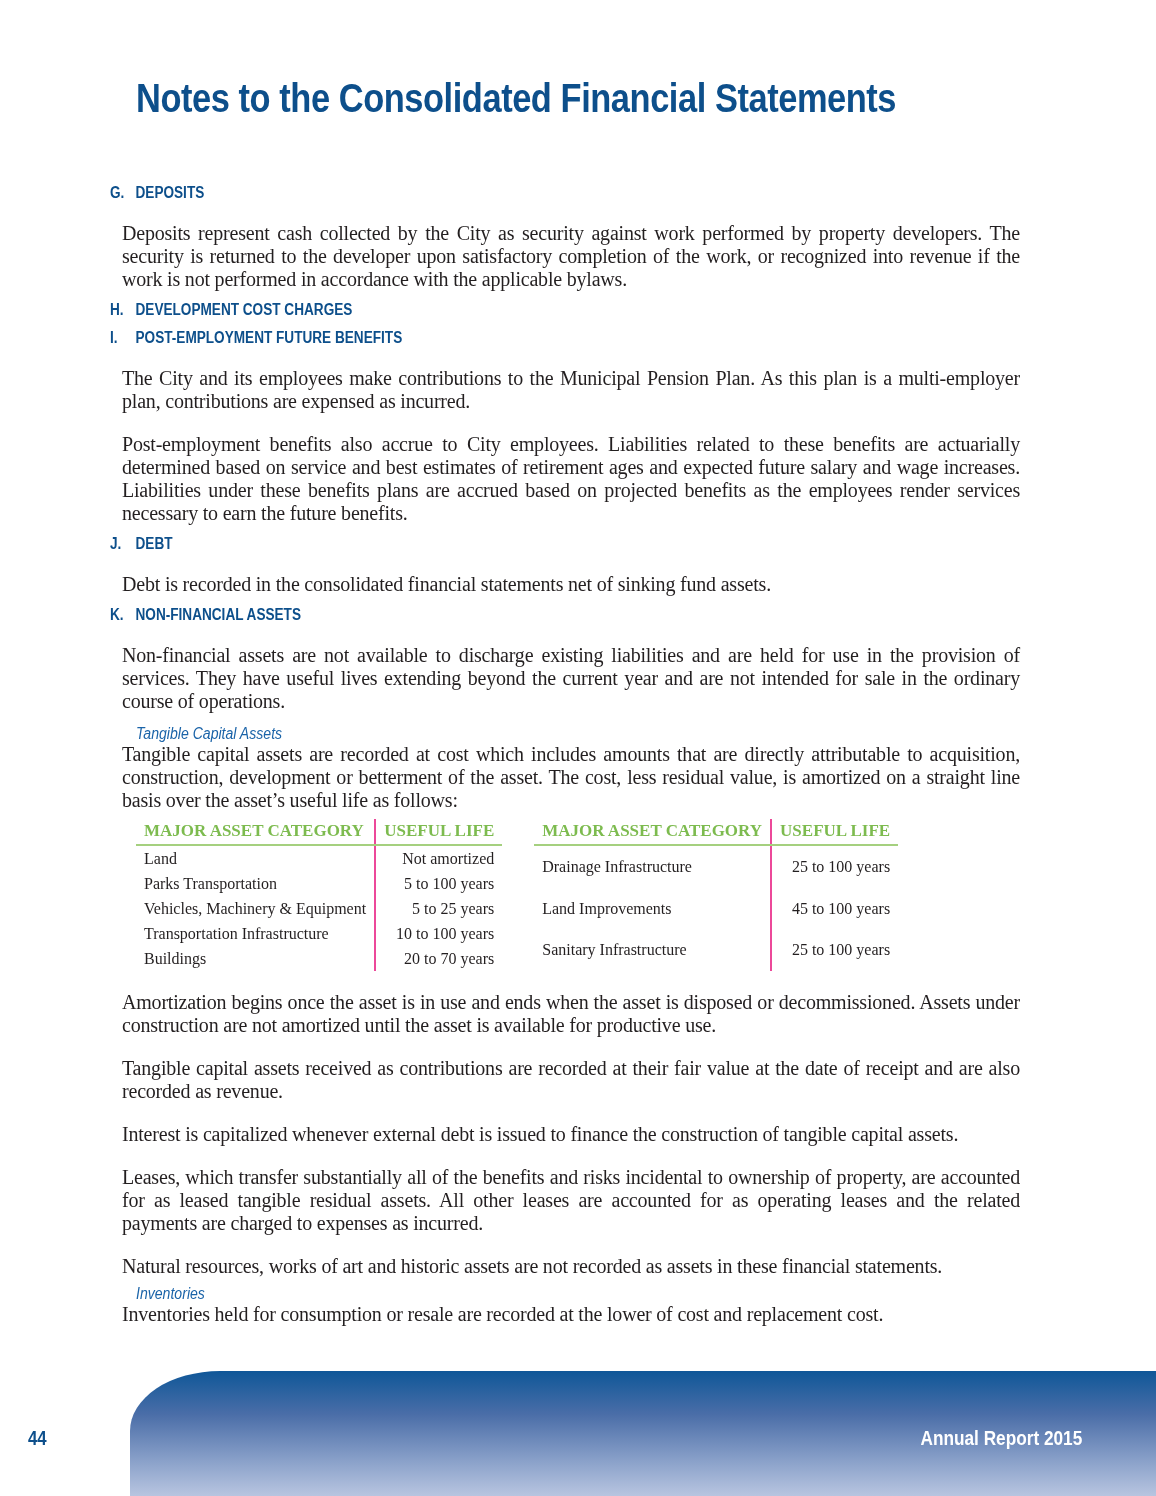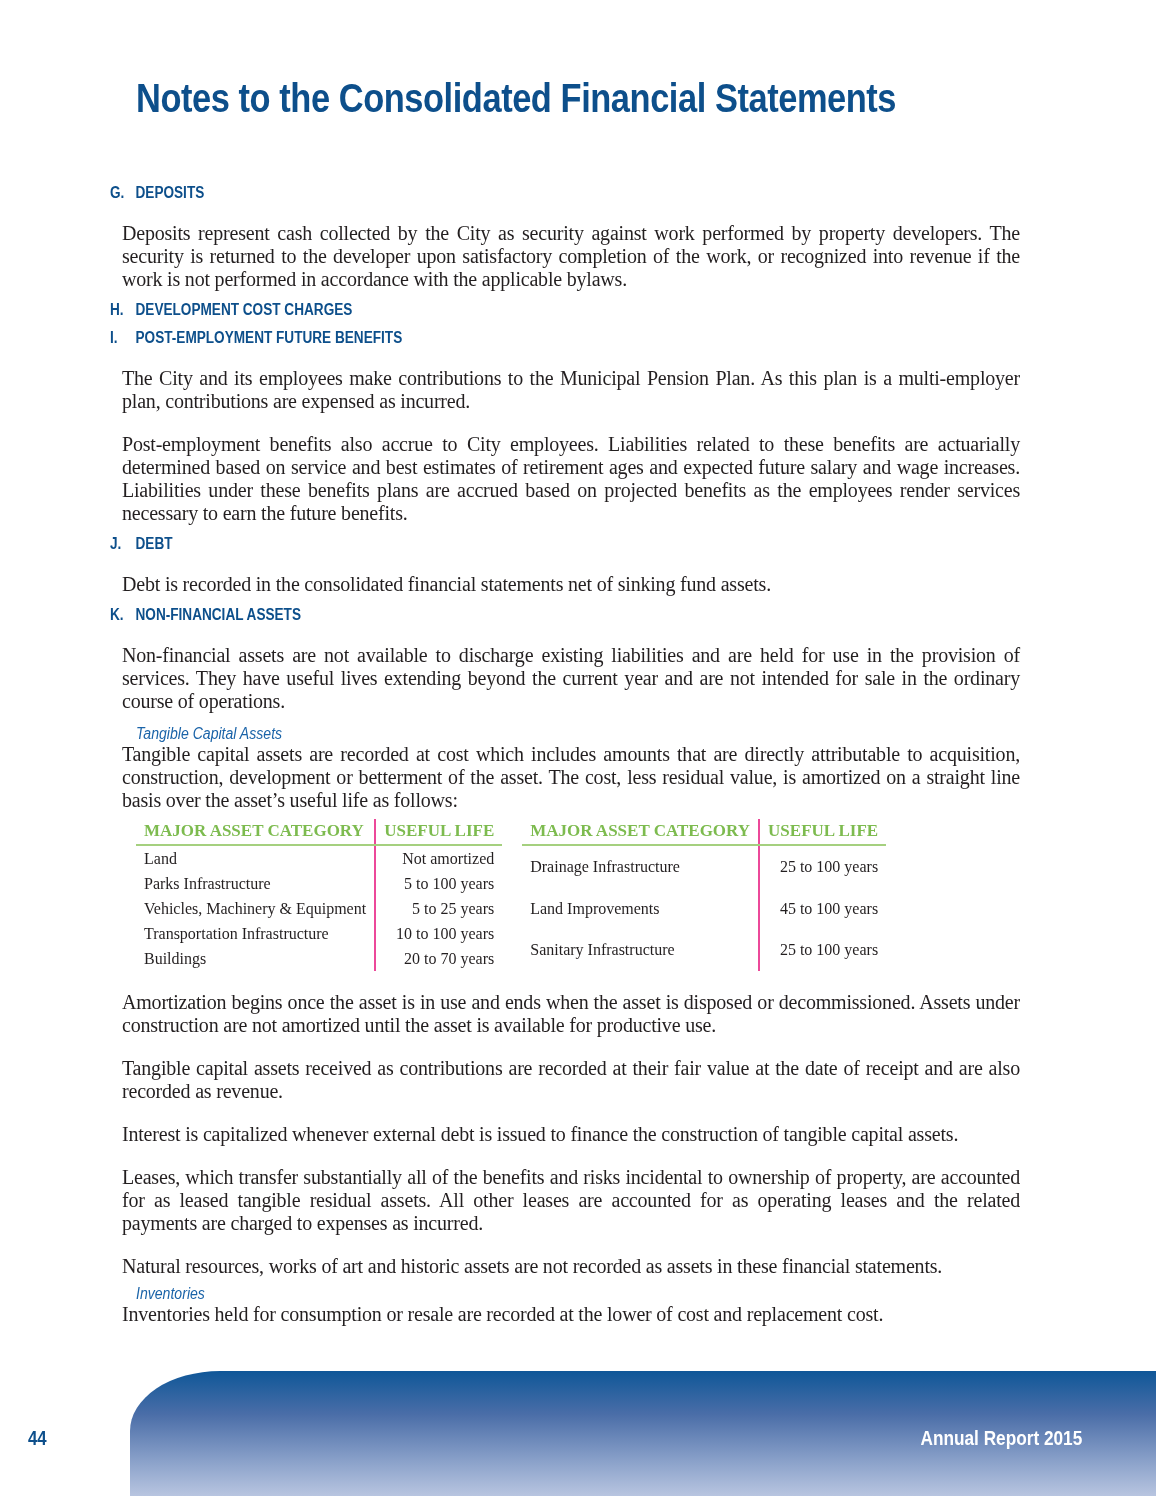--- a/index.html
+++ b/index.html
@@ -26,21 +26,21 @@
       margin-left: 12px; font-size: 20px; line-height: 23px;
       margin-bottom: 7px; text-align: justify; letter-spacing: -0.2px;
     }
     .subhead {
       margin-left: 26px; font-family: "Liberation Sans", sans-serif;
       font-style: italic; font-size: 16px; color: #1a63a8;
       transform: scaleX(0.88); transform-origin: left top; white-space: nowrap;
       margin-top: 12px;
     }
     .para.tight { margin-top: 0; }
-    .tables { margin-left: 26px; display: flex; gap: 20px; margin: 6px 0 10px 26px; }
+    .tables { margin-left: 26px; display: flex; gap: 32px; margin: 6px 0 10px 26px; }
     table { border-collapse: collapse; font-size: 16px; }
     th {
       color: #7dbb4f; font-weight: bold; text-align: left;
       font-size: 17px; padding: 2px 8px 3px 8px;
       border-bottom: 2px solid #a5d07f; white-space: nowrap;
     }
     td { padding: 1px 8px; height: 23px; white-space: nowrap; }
     .life { text-align: right; border-left: 2px solid #ec4899; }
     th.life { text-align: left; }
     .footer {
@@ -115,21 +115,21 @@
             <th>MAJOR ASSET CATEGORY</th>
             <th class="life">USEFUL LIFE</th>
           </tr>
         </thead>
         <tbody>
           <tr>
               <td>Land</td>
               <td class="life">Not amortized</td>
             </tr>
           <tr>
-              <td>Parks Infrastructure</td>
+              <td>Parks Transportation</td>
               <td class="life">5 to 100 years</td>
             </tr>
           <tr>
               <td>Vehicles, Machinery &amp; Equipment</td>
               <td class="life">5 to 25  years</td>
             </tr>
           <tr>
               <td>Transportation Infrastructure</td>
               <td class="life">10 to 100 years</td>
             </tr>

